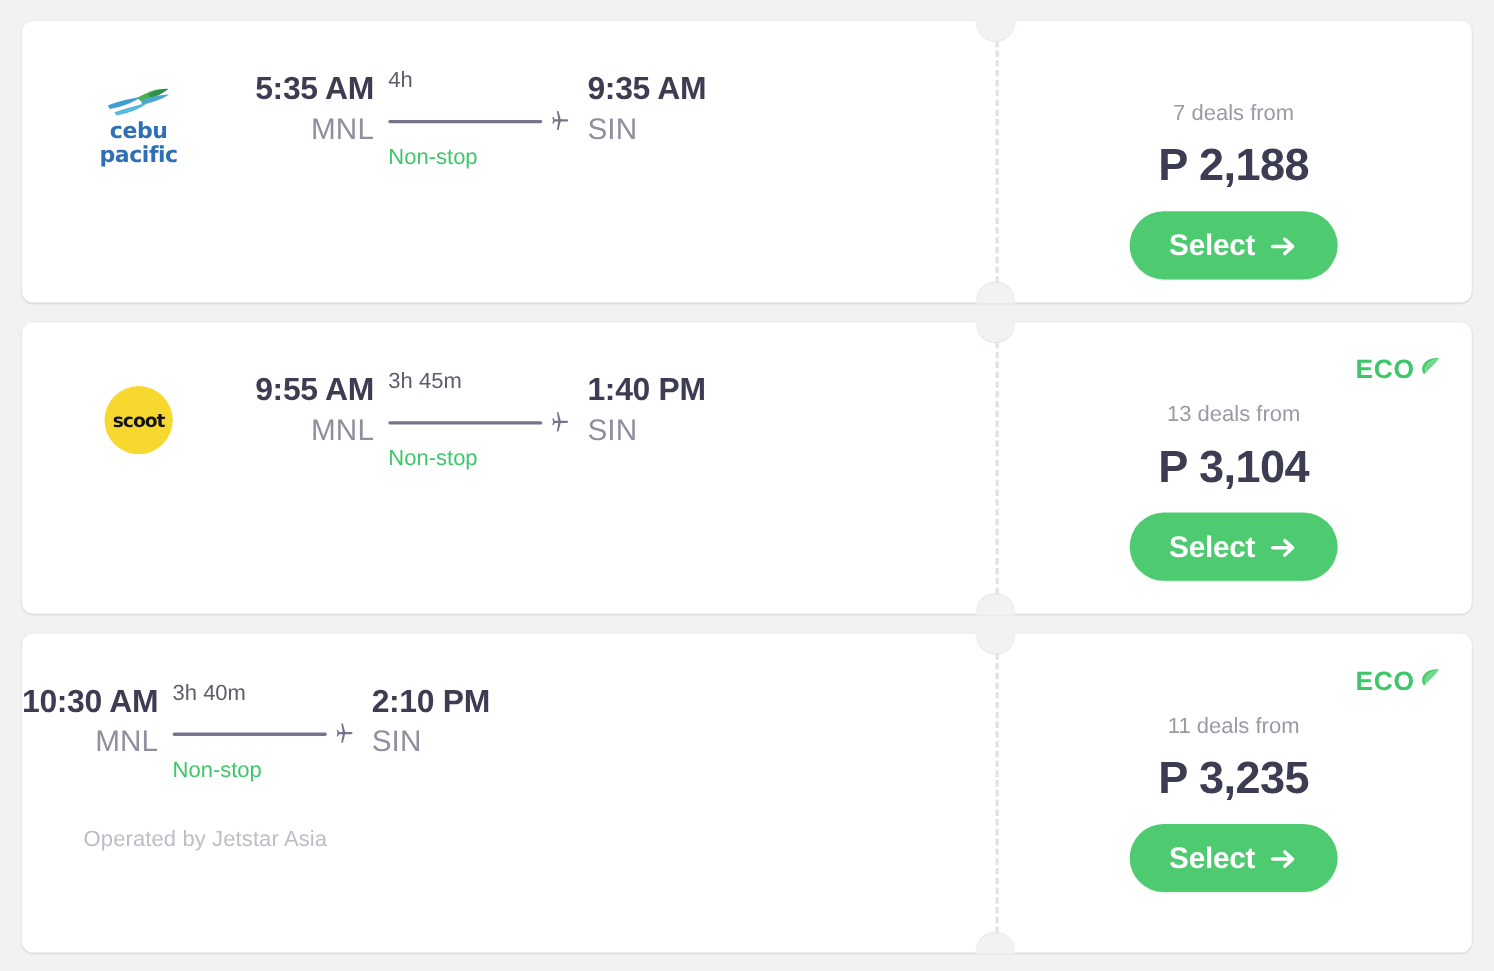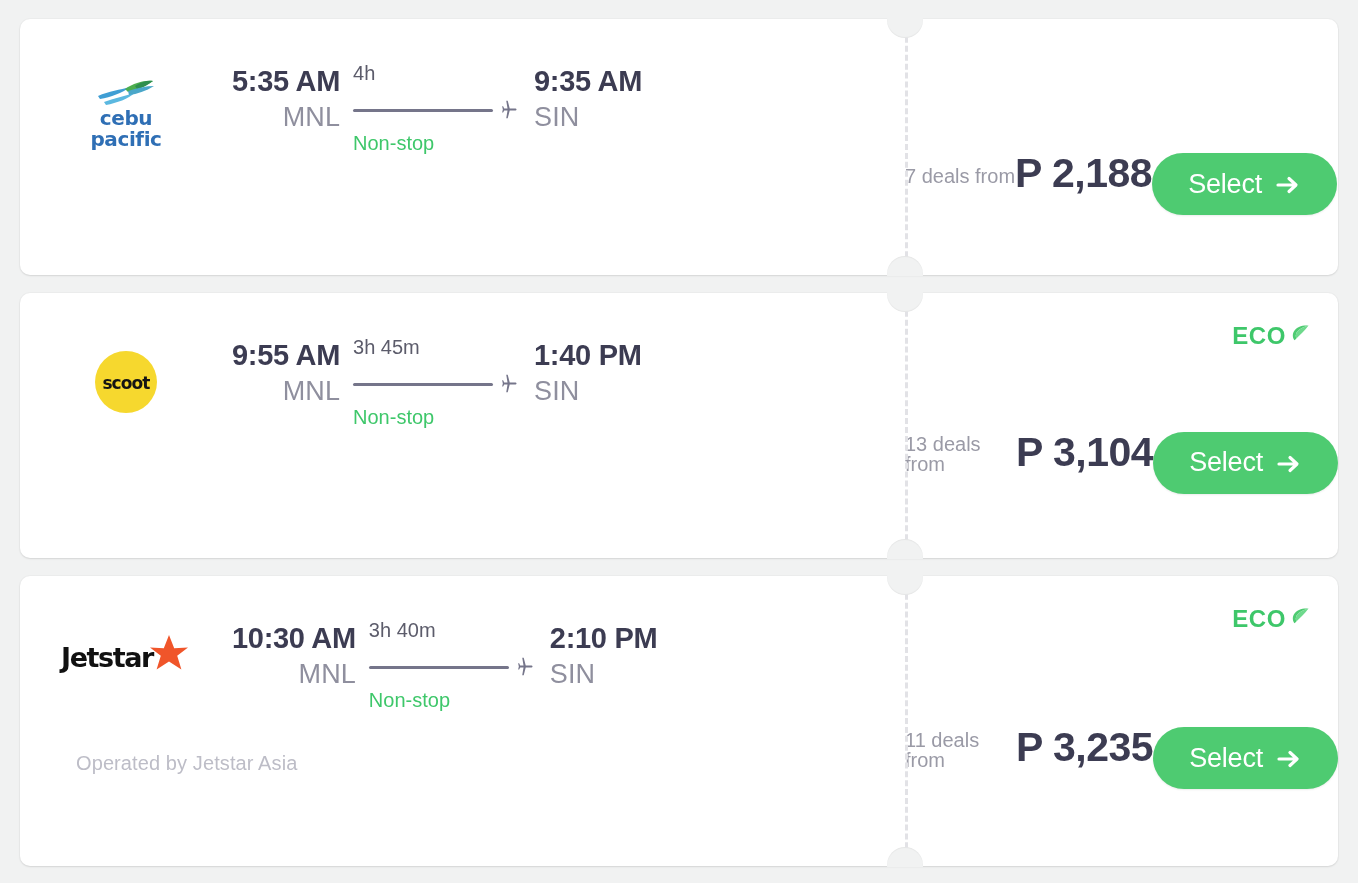--- a/index.html
+++ b/index.html
@@ -195,20 +195,21 @@
     bottom: -1px;
     border-radius: 18px 18px 0 0;
     box-shadow: inset 0 1px 1px rgba(0,0,0,0.05);
   }
 
   
   .card-right {
     position: relative;
     flex: 1 1 auto;
     display: flex;
+    flex-direction: column;
     align-items: center;
     padding-top: 74px;
   }
 
   .eco-badge {
     position: absolute;
     top: 29px;
     right: 26px;
     display: flex;
     align-items: center;
@@ -245,21 +246,21 @@
     background: #4ecb71;
     border: none;
     border-radius: 34px;
     padding: 0 36px;
     height: 62px;
     cursor: pointer;
     box-shadow: 0 1px 2px rgba(0,0,0,0.08);
   }
   .select-button .sel-label {
     font-size: 27px;
-    font-weight: 400;
+    font-weight: 700;
     color: #ffffff;
     letter-spacing: -0.2px;
   }
   .select-button .sel-arrow {
     line-height: 0;
     transform: translateY(1px);
   }
 </style>
 </head>
 <body>
@@ -389,30 +390,20 @@
           </svg>
         </span>
       </button>
     </div>
   </div>
 
   <div class="flight-card h3">
     <div class="card-left">
       <div class="itinerary">
 
-        <div class="airline-logo">
-          <div class="logo-jetstar">
-            <span class="wordmark">Jetstar</span>
-            <span class="star">
-              <svg width="44" height="44" viewBox="0 0 44 44">
-                <path d="M22 3 L27.2 16.2 L41 15.4 L30.2 23.8 L34.4 37.4 L22 29.4 L9.6 37.4 L13.8 23.8 L3 15.4 L16.8 16.2 Z" fill="#f0552a"></path>
-              </svg>
-            </span>
-          </div>
-        </div>
 
         <div class="leg">
           <div class="endpoint depart">
             <div class="ep-time">10:30 AM</div>
             <div class="ep-code">MNL</div>
           </div>
 
           <div class="middle">
             <div class="mid-duration">3h 40m</div>
             <div class="mid-line-wrap">

